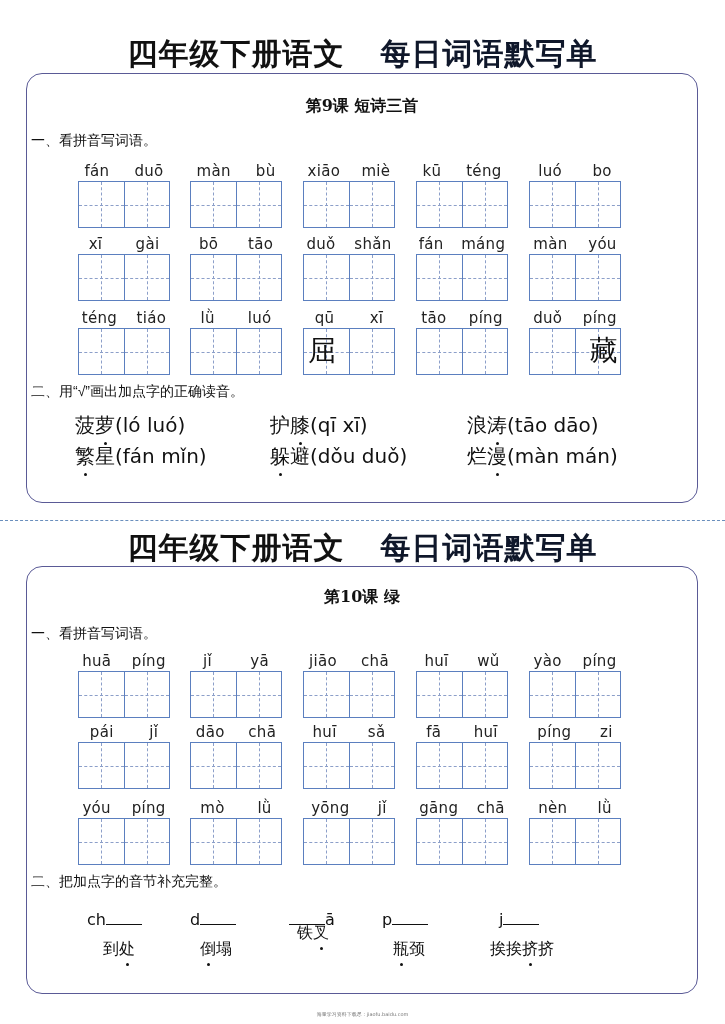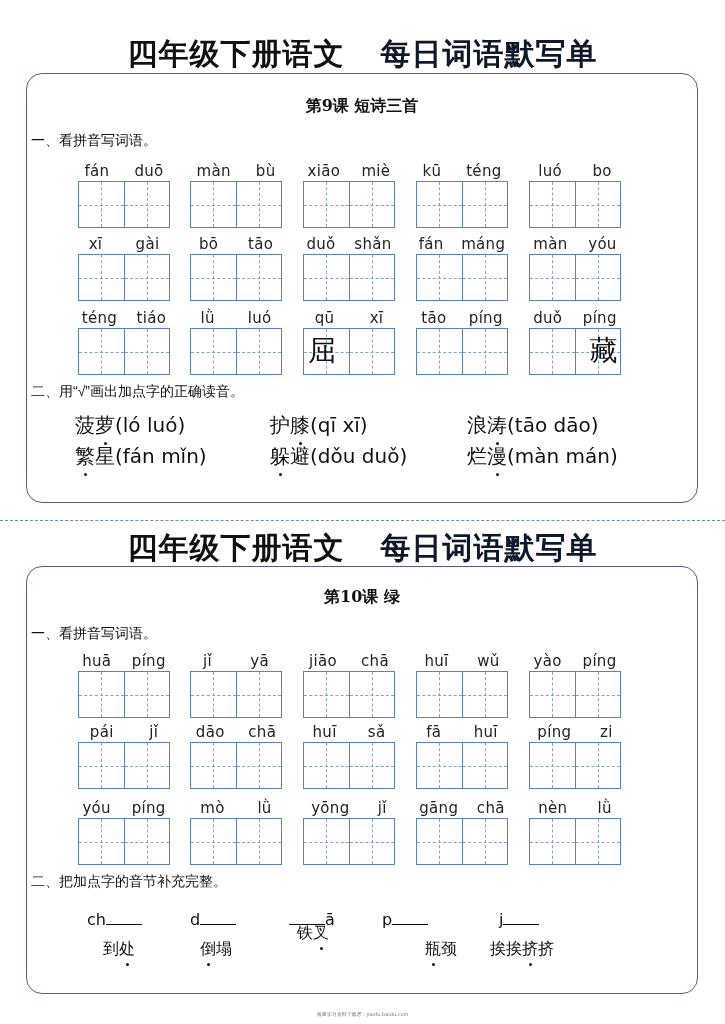--- a/index.html
+++ b/index.html
@@ -429,19 +429,19 @@
     </div>
   <div class="section" style="top:306px; left:4px;">二、把加点字的音节补充完整。</div>
   <div id="ws1-fill">
       <div class="fill" style="left: 60px; top: 343px;"><span>ch</span><span class="blank"></span><span></span></div>
       <div class="fillword" style="left: 76px; top: 372px;"><span>到</span><span class="dot">处</span><span></span></div>
       <div class="fill" style="left: 163px; top: 343px;"><span>d</span><span class="blank"></span><span></span></div>
       <div class="fillword" style="left: 173px; top: 372px;"><span></span><span class="dot">倒</span><span>塌</span></div>
       <div class="fill" style="left: 262px; top: 343px;"><span></span><span class="blank"></span><span>ā</span></div>
       <div class="fillword" style="left: 270px; top: 356px;"><span>铁</span><span class="dot">叉</span><span></span></div>
       <div class="fill" style="left: 355px; top: 343px;"><span>p</span><span class="blank"></span><span></span></div>
-      <div class="fillword" style="left: 366px; top: 372px; margin-left: 32px;"><span></span><span class="dot">瓶</span><span>颈</span></div>
+      <div class="fillword" style="left: 366px; top: 372px;"><span></span><span class="dot">瓶</span><span>颈</span></div>
       <div class="fill" style="left: 472px; top: 343px;"><span>j</span><span class="blank"></span><span></span></div>
       <div class="fillword" style="left: 463px; top: 372px;"><span>挨挨</span><span class="dot">挤</span><span>挤</span></div>
     </div>
 </div>
 
 <div class="footer">海量学习资料下载尽：jiaofu.baidu.com</div>
 
 </body></html>

